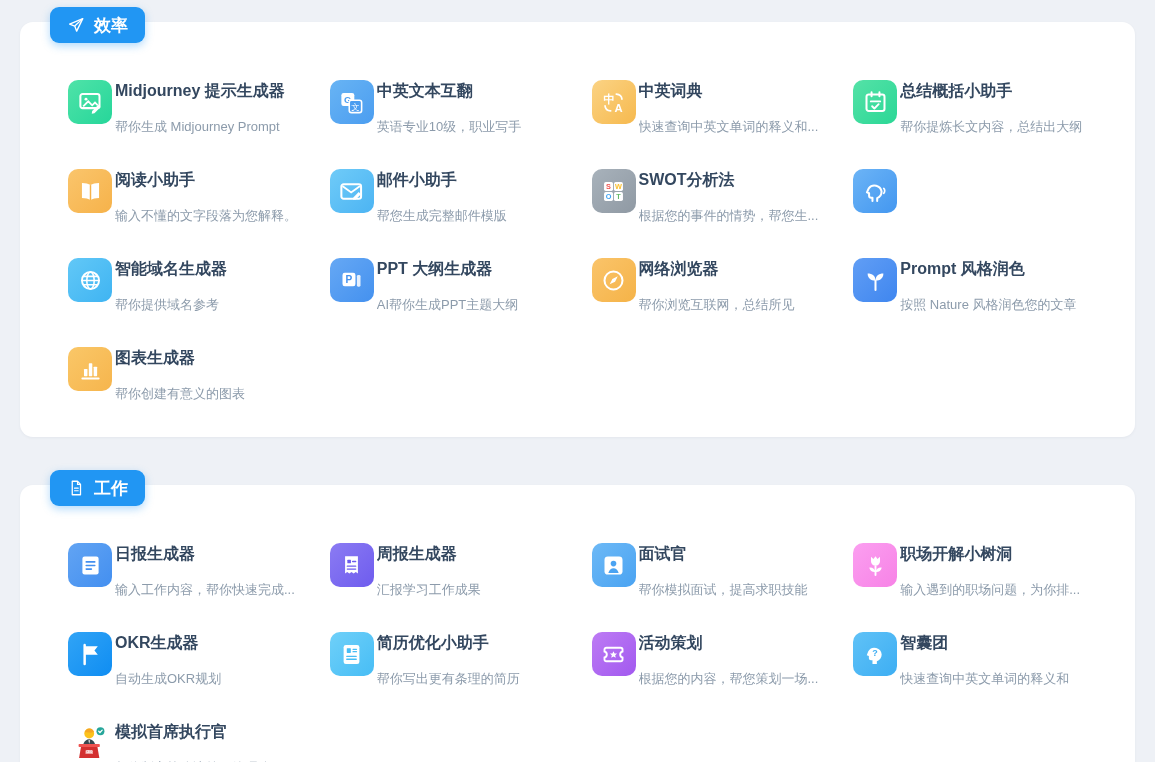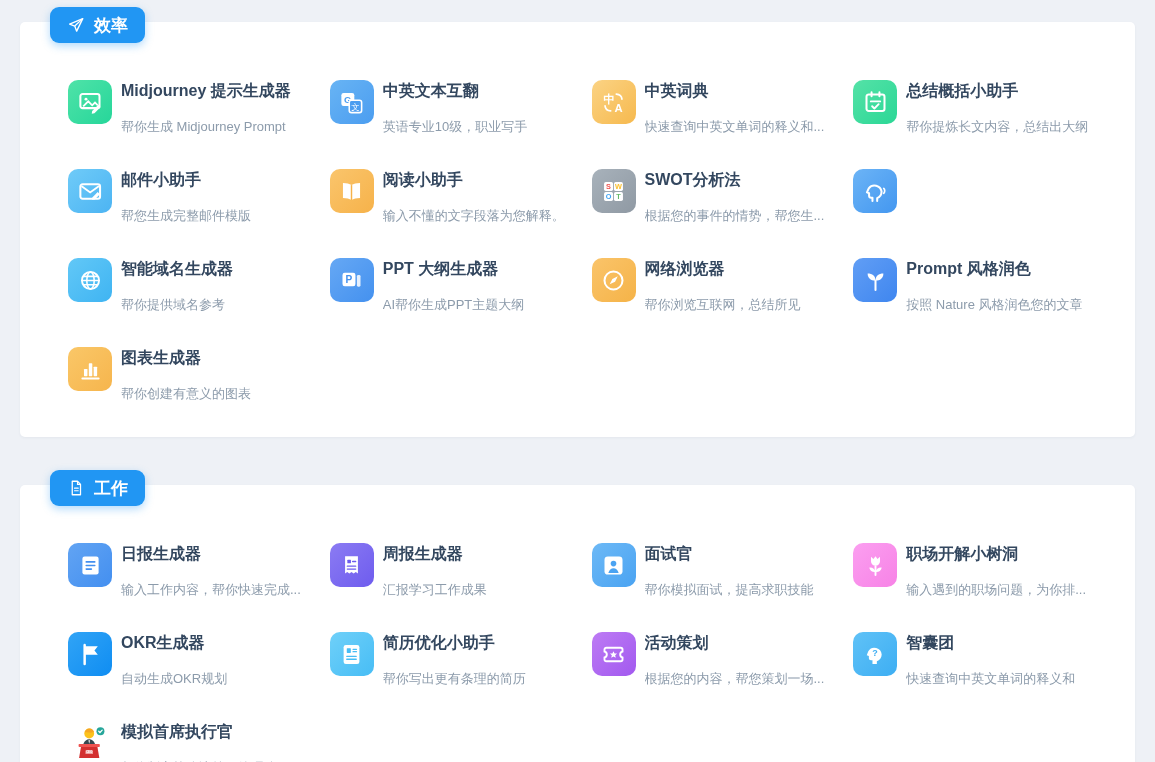--- a/index.html
+++ b/index.html
@@ -12,21 +12,21 @@
   *{box-sizing:border-box;margin:0;padding:0;}
   html,body{width:1155px;height:762px;overflow:hidden;}
   body{
     background:var(--page-bg);
     font-family:"Liberation Sans","DejaVu Sans",sans-serif;
   }
   .page{padding:0 20px;}
   .panel{
     position:relative;
     background:var(--card-bg);
-    border-radius:5px;
+    border-radius:13px;
     box-shadow:0 1px 3px rgba(30,50,80,.05);
     padding:58px 40px 34px 48px;
   }
   .panel.first{margin-top:22px;}
   .panel.second{margin-top:48px;}
   .badge{
     position:absolute;
     top:-15px;left:30px;
     display:inline-flex;align-items:center;gap:9px;
     background:var(--accent);
@@ -39,21 +39,21 @@
   }
   .badge-icon{display:inline-flex;}
   .badge-icon svg{width:18px;height:18px;}
   .grid{
     display:grid;
     grid-template-columns:repeat(4,1fr);
     column-gap:20px;
     row-gap:33px;
   }
   .card{
-    display:flex;align-items:flex-start;gap:9px;
+    display:flex;align-items:flex-start;gap:3px;
     cursor:pointer;
     min-width:0;
   }
   .card-icon{
     flex:0 0 44px;
     width:44px;height:44px;
     border-radius:10px;
     display:inline-flex;align-items:center;justify-content:center;
   }
   .card-icon svg{width:27px;height:27px;}
@@ -143,42 +143,42 @@
               <path d="M7.8 11h8.4" stroke="#fff" stroke-width="1.6" stroke-linecap="round"></path>
               <path d="m9 15.3 2 2 3.8-3.8" fill="none" stroke="#fff" stroke-width="1.7" stroke-linecap="round" stroke-linejoin="round"></path>
             </svg>
           </span>
     <div class="card-text">
       <div class="card-title">总结概括小助手</div>
       <div class="card-desc">帮你提炼长文内容，总结出大纲</div>
     </div>
   </div>
         <div class="card">
+    <span class="card-icon" style="background: linear-gradient(135deg, rgb(250, 197, 108), rgb(246, 178, 74));">
+            <svg viewBox="0 0 24 24" xmlns="http://www.w3.org/2000/svg">
+              <path d="M12 6.3C10.2 5 7.6 4.4 4.4 4.4v13.3c3.2 0 5.8.6 7.6 1.9 1.8-1.3 4.4-1.9 7.6-1.9V4.4c-3.2 0-5.8.6-7.6 1.9z" fill="#fff"></path>
+              <path d="M12 6.3v13.3" stroke="#f6b24a" stroke-width="1.3"></path>
+            </svg>
+          </span>
+    <div class="card-text">
+      <div class="card-title">阅读小助手</div>
+      <div class="card-desc">输入不懂的文字段落为您解释。</div>
+    </div>
+  </div>
+        <div class="card">
     <span class="card-icon" style="background: linear-gradient(135deg, rgb(111, 203, 248), rgb(76, 180, 243));">
             <svg viewBox="0 0 24 24" xmlns="http://www.w3.org/2000/svg">
               <rect x="3" y="5.5" width="17.5" height="13" rx="2" fill="none" stroke="#fff" stroke-width="1.8"></rect>
               <path d="m4.5 7.5 7.2 5.3 7.3-5.3" fill="none" stroke="#fff" stroke-width="1.7" stroke-linecap="round"></path>
               <path d="m13.8 17 4.6-4.6 2 2-4.6 4.6-2.4.4z" fill="#fff"></path>
             </svg>
           </span>
     <div class="card-text">
       <div class="card-title">邮件小助手</div>
       <div class="card-desc">帮您生成完整邮件模版</div>
-    </div>
-  </div>
-        <div class="card">
-    <span class="card-icon" style="background: linear-gradient(135deg, rgb(250, 197, 108), rgb(246, 178, 74));">
-            <svg viewBox="0 0 24 24" xmlns="http://www.w3.org/2000/svg">
-              <path d="M12 6.3C10.2 5 7.6 4.4 4.4 4.4v13.3c3.2 0 5.8.6 7.6 1.9 1.8-1.3 4.4-1.9 7.6-1.9V4.4c-3.2 0-5.8.6-7.6 1.9z" fill="#fff"></path>
-              <path d="M12 6.3v13.3" stroke="#f6b24a" stroke-width="1.3"></path>
-            </svg>
-          </span>
-    <div class="card-text">
-      <div class="card-title">阅读小助手</div>
-      <div class="card-desc">输入不懂的文字段落为您解释。</div>
     </div>
   </div>
         <div class="card">
     <span class="card-icon" style="background: linear-gradient(135deg, rgb(168, 178, 187), rgb(143, 153, 163));">
             <svg viewBox="0 0 24 24" xmlns="http://www.w3.org/2000/svg">
               <rect x="3.6" y="3.6" width="8" height="8" rx="1.5" fill="#fff"></rect>
               <rect x="12.4" y="3.6" width="8" height="8" rx="1.5" fill="#fff"></rect>
               <rect x="3.6" y="12.4" width="8" height="8" rx="1.5" fill="#fff"></rect>
               <rect x="12.4" y="12.4" width="8" height="8" rx="1.5" fill="#fff"></rect>
               <text x="7.6" y="10.2" font-size="6.5" font-weight="bold" fill="#ef5350" text-anchor="middle" font-family="sans-serif">S</text>

